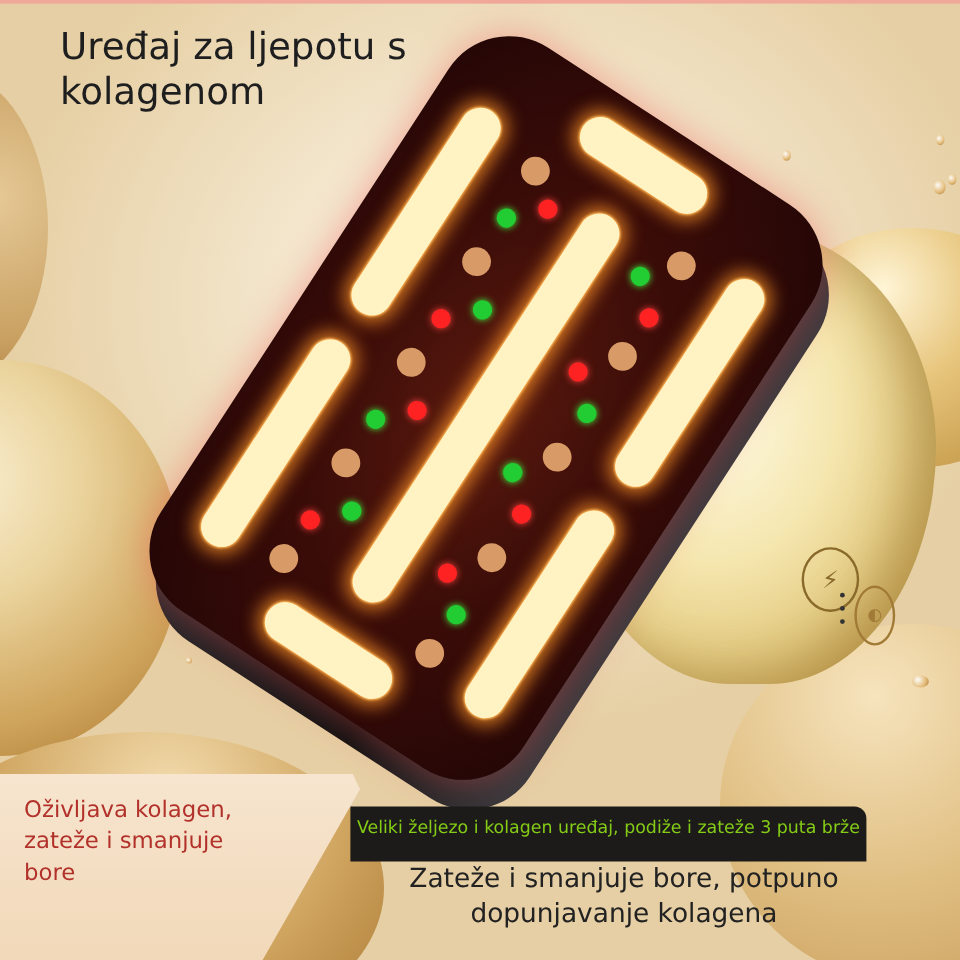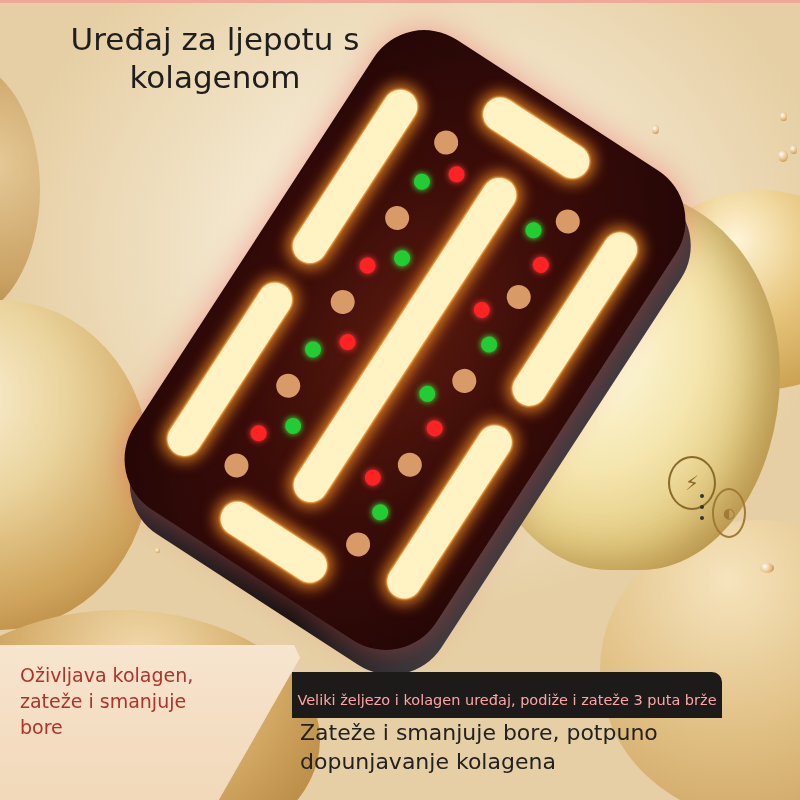--- a/index.html
+++ b/index.html
@@ -75,21 +75,21 @@
   }
   .bar { position:absolute; background:#fff3c4; border-radius:30px;
     box-shadow: 0 0 14px 6px rgba(255,150,40,.75), 0 0 2px 1px #ffd98a; }
   .led { position:absolute; border-radius:50%; }
   .led.r { width:16px; height:16px; background:#ff2222; box-shadow:0 0 6px #ff4040; }
   .led.g { width:16px; height:16px; background:#22cc33; box-shadow:0 0 6px #40ff40; }
   .led.o { width:24px; height:24px; background:#d89a66; }
 
   
   .title {
-    position:absolute; left:50px; top:20px; width:330px; text-align:center;
+    position:absolute; left:50px; top:20px; width:330px; 
     font-size:31px; line-height:38px; color:#1e1e1e;
   }
   .subtitle {
     position:absolute; left:28px; top:128px; font-size:17px; color:#555;
   }
   .callout {
     position:absolute; left:20px; top:190px; width:180px; height:96px; border-radius:10px;
     background: linear-gradient(180deg, rgba(255,240,225,.85), rgba(250,225,180,.8));
     color:#c86a60; font-size:18px; line-height:24px; text-align:center;
     padding-top:10px; box-sizing:border-box;
@@ -99,25 +99,25 @@
     background: linear-gradient(180deg,#f7e5cf,#f1d8b8);
     clip-path: polygon(0 0, 98% 0, 100% 8%, 72% 100%, 0 100%);
   }
   .bottom-callout {
     position:absolute; left:20px; top:662px; width:195px; text-align:left;
     color:#b2322b; font-size:19px; line-height:26px;
   }
   .black-banner {
     position:absolute; left:292px; top:672px; width:430px; height:46px;
     background:#1d1b1a; border-radius:0 10px 0 0;
-    color:#fca5a5; font-size:14.5px; line-height:21px; text-align:center;
-    padding-top:18px; box-sizing:border-box;
+    color:#84cc16; font-size:14.5px; line-height:21px; text-align:center;
+    padding-top:8px; box-sizing:border-box;
   }
   .tagline {
-    position:absolute; left:300px; top:718px; width:440px; text-align:left;
+    position:absolute; left:300px; top:718px; width:440px; text-align:center;
     color:#222; font-size:22px; line-height:29px;
   }
 </style>
 </head>
 <body>
 
 <div class="stage">
 
   <div class="orb orb-top-left"></div>
   <div class="orb orb-left"></div>

